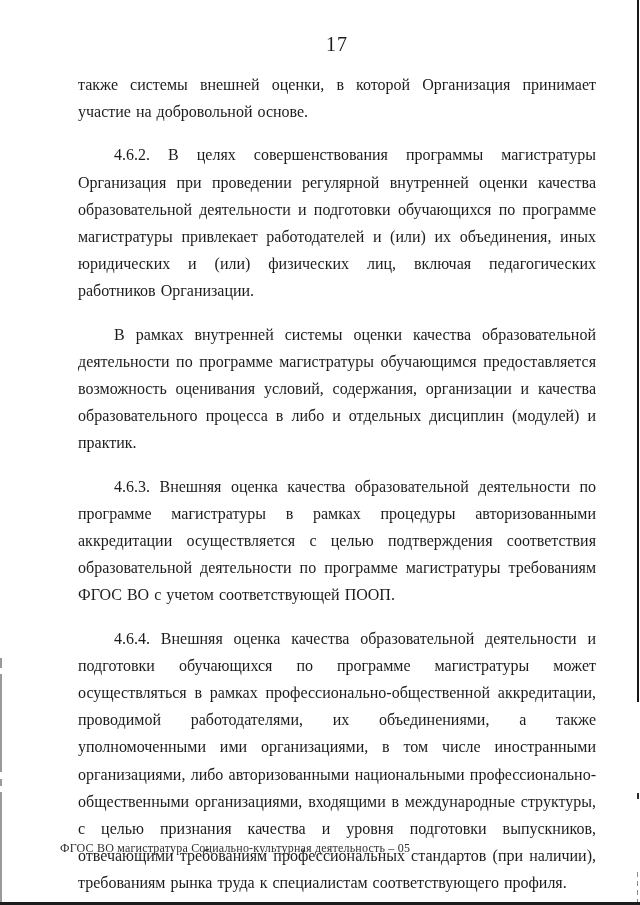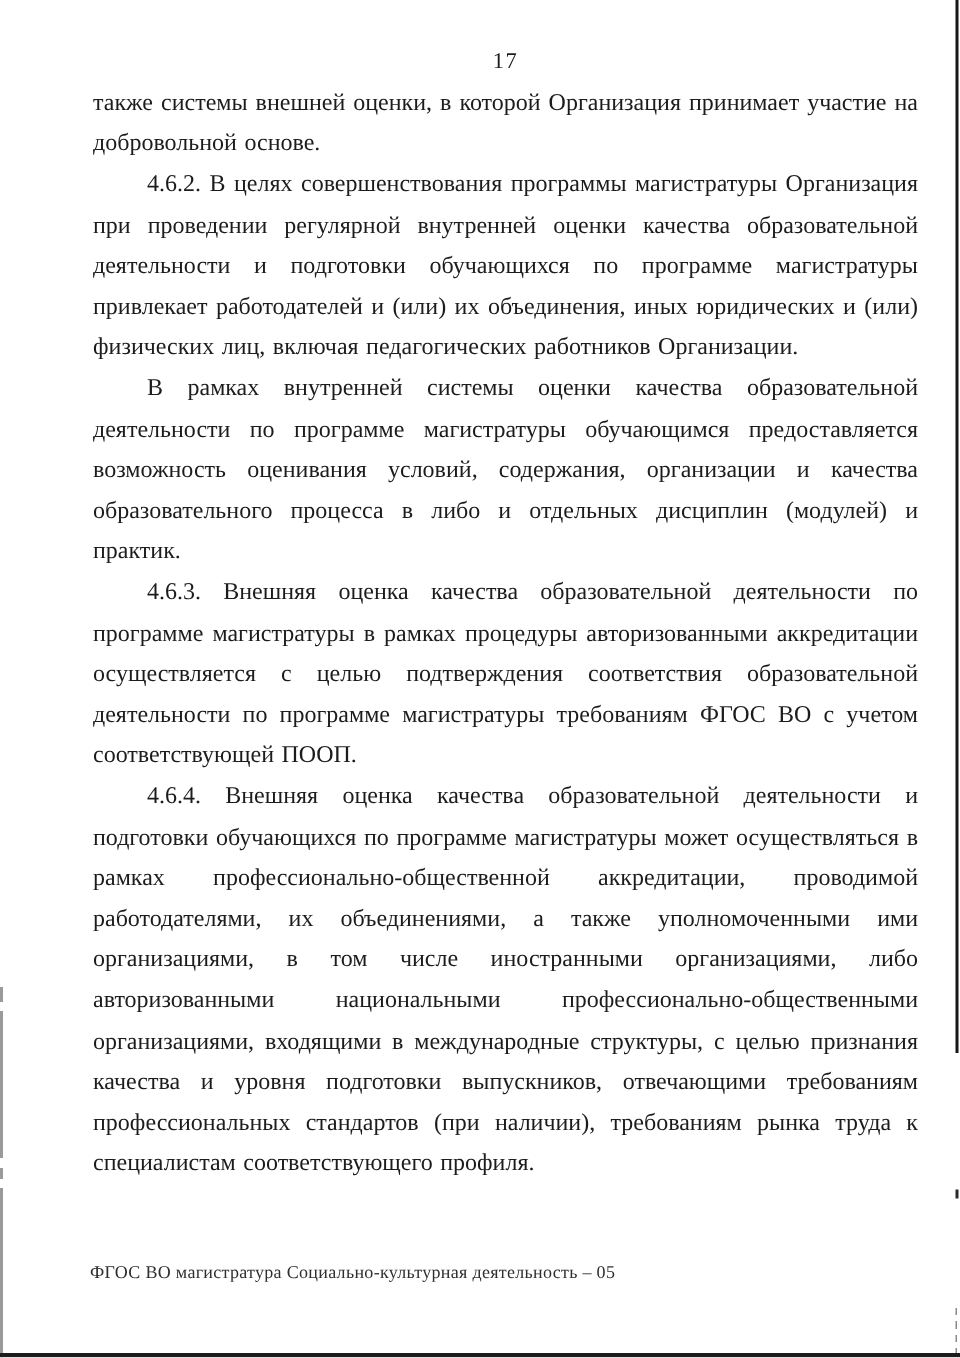--- a/index.html
+++ b/index.html
@@ -15,34 +15,34 @@
     overflow: hidden;
     font-family: "Liberation Serif", serif;
     color: #1c1c1c;
   }
   .page-number {
     position: absolute;
     top: 33px;
     left: 62px;
     width: 550px;
     text-align: center;
-    font-size: 15px;
+    font-size: 20px;
     letter-spacing: 1px;
   }
   .content {
     position: absolute;
     top: 55px;
     left: 62px;
     width: 550px;
     font-size: 16px;
     line-height: 27.2px;
     text-align: justify;
   }
   .content p {
-    margin: 0;
+    margin: 16px;
     word-spacing: 1px;
   }
   .content p.indent {
     text-indent: 36px;
   }
   .footer {
     position: absolute;
     left: 60px;
     top: 841px;
     font-size: 12px;

